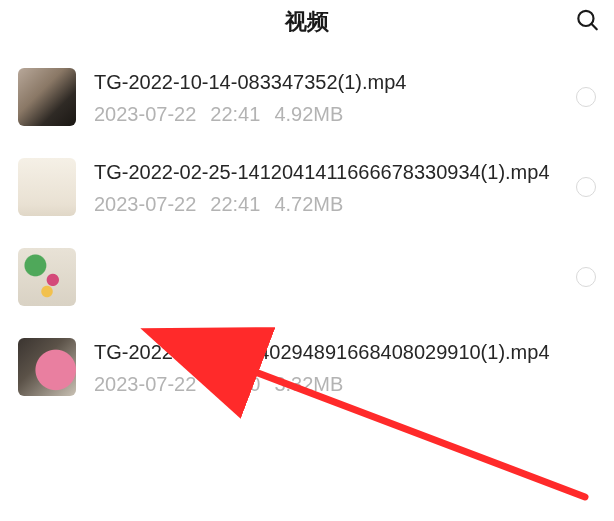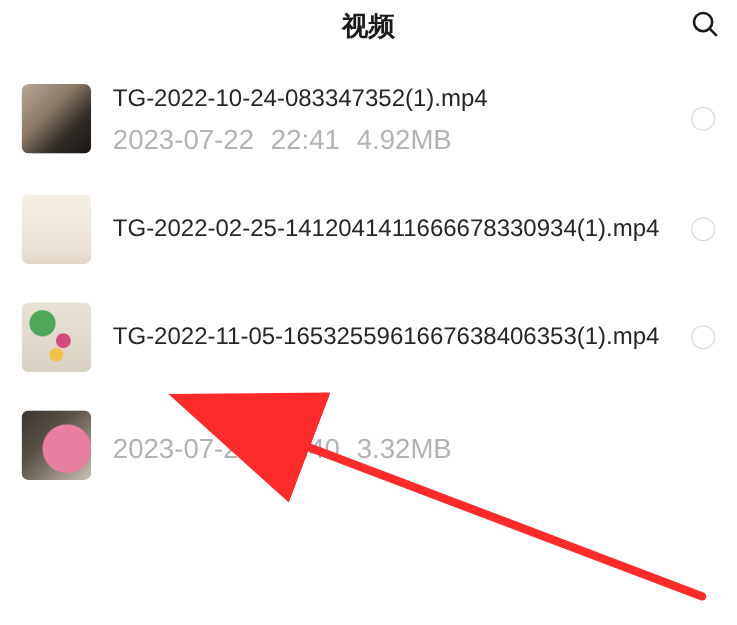--- a/index.html
+++ b/index.html
@@ -73,21 +73,21 @@
       min-width: 0;
     }
     .fname {
       font-size: 20px;
       line-height: 1.45;
       color: #262626;
       word-break: break-all;
     }
     .meta {
       margin-top: 6px;
-      font-size: 23px;
+      font-size: 20px;
       color: #b3b3b3;
     }
     .meta span { margin-right: 14px; }
     .radio {
       width: 20px;
       height: 20px;
       border-radius: 50%;
       border: 1.5px solid #d9d9d9;
       flex: 0 0 20px;
     }
@@ -111,53 +111,56 @@
   </div>
 </div>
 
 <div class="list">
 
   <div class="row">
     <div class="thumb">
         <div class="thumb-inner t-cat"></div>
       </div>
     <div class="info">
-      <div class="fname">TG-2022-10-24-083347352(1).mp4</div>
+      <div class="fname">TG-2022-10-14-083347352(1).mp4</div>
       <div class="meta">
         <span>2023-07-22</span><span>22:41</span><span>4.92MB</span>
       </div>
     </div>
     <div class="radio"></div>
   </div>
 
   <div class="row">
     <div class="thumb">
         <div class="thumb-inner t-surface"></div>
       </div>
     <div class="info">
       <div class="fname">TG-2022-02-25-1412041411666678330934(1).mp4</div>
+      <div class="meta">
+        <span>2023-07-22</span><span>22:41</span><span>4.72MB</span>
+      </div>
     </div>
     <div class="radio"></div>
   </div>
 
   <div class="row">
     <div class="thumb">
         <div class="thumb-inner t-flowers"></div>
       </div>
     <div class="info">
-      <div class="fname">TG-2022-11-05-1653255961667638406353(1).mp4</div>
     </div>
     <div class="radio"></div>
   </div>
 
   <div class="row">
     <div class="thumb">
         <div class="thumb-inner t-bowl"></div>
       </div>
     <div class="info">
+      <div class="fname">TG-2022-11-14-1440294891668408029910(1).mp4</div>
       <div class="meta">
         <span>2023-07-22</span><span>22:40</span><span>3.32MB</span>
       </div>
     </div>
   </div>
 
 </div>
 
 <svg class="arrow" viewBox="0 0 614 521">
   <defs>

